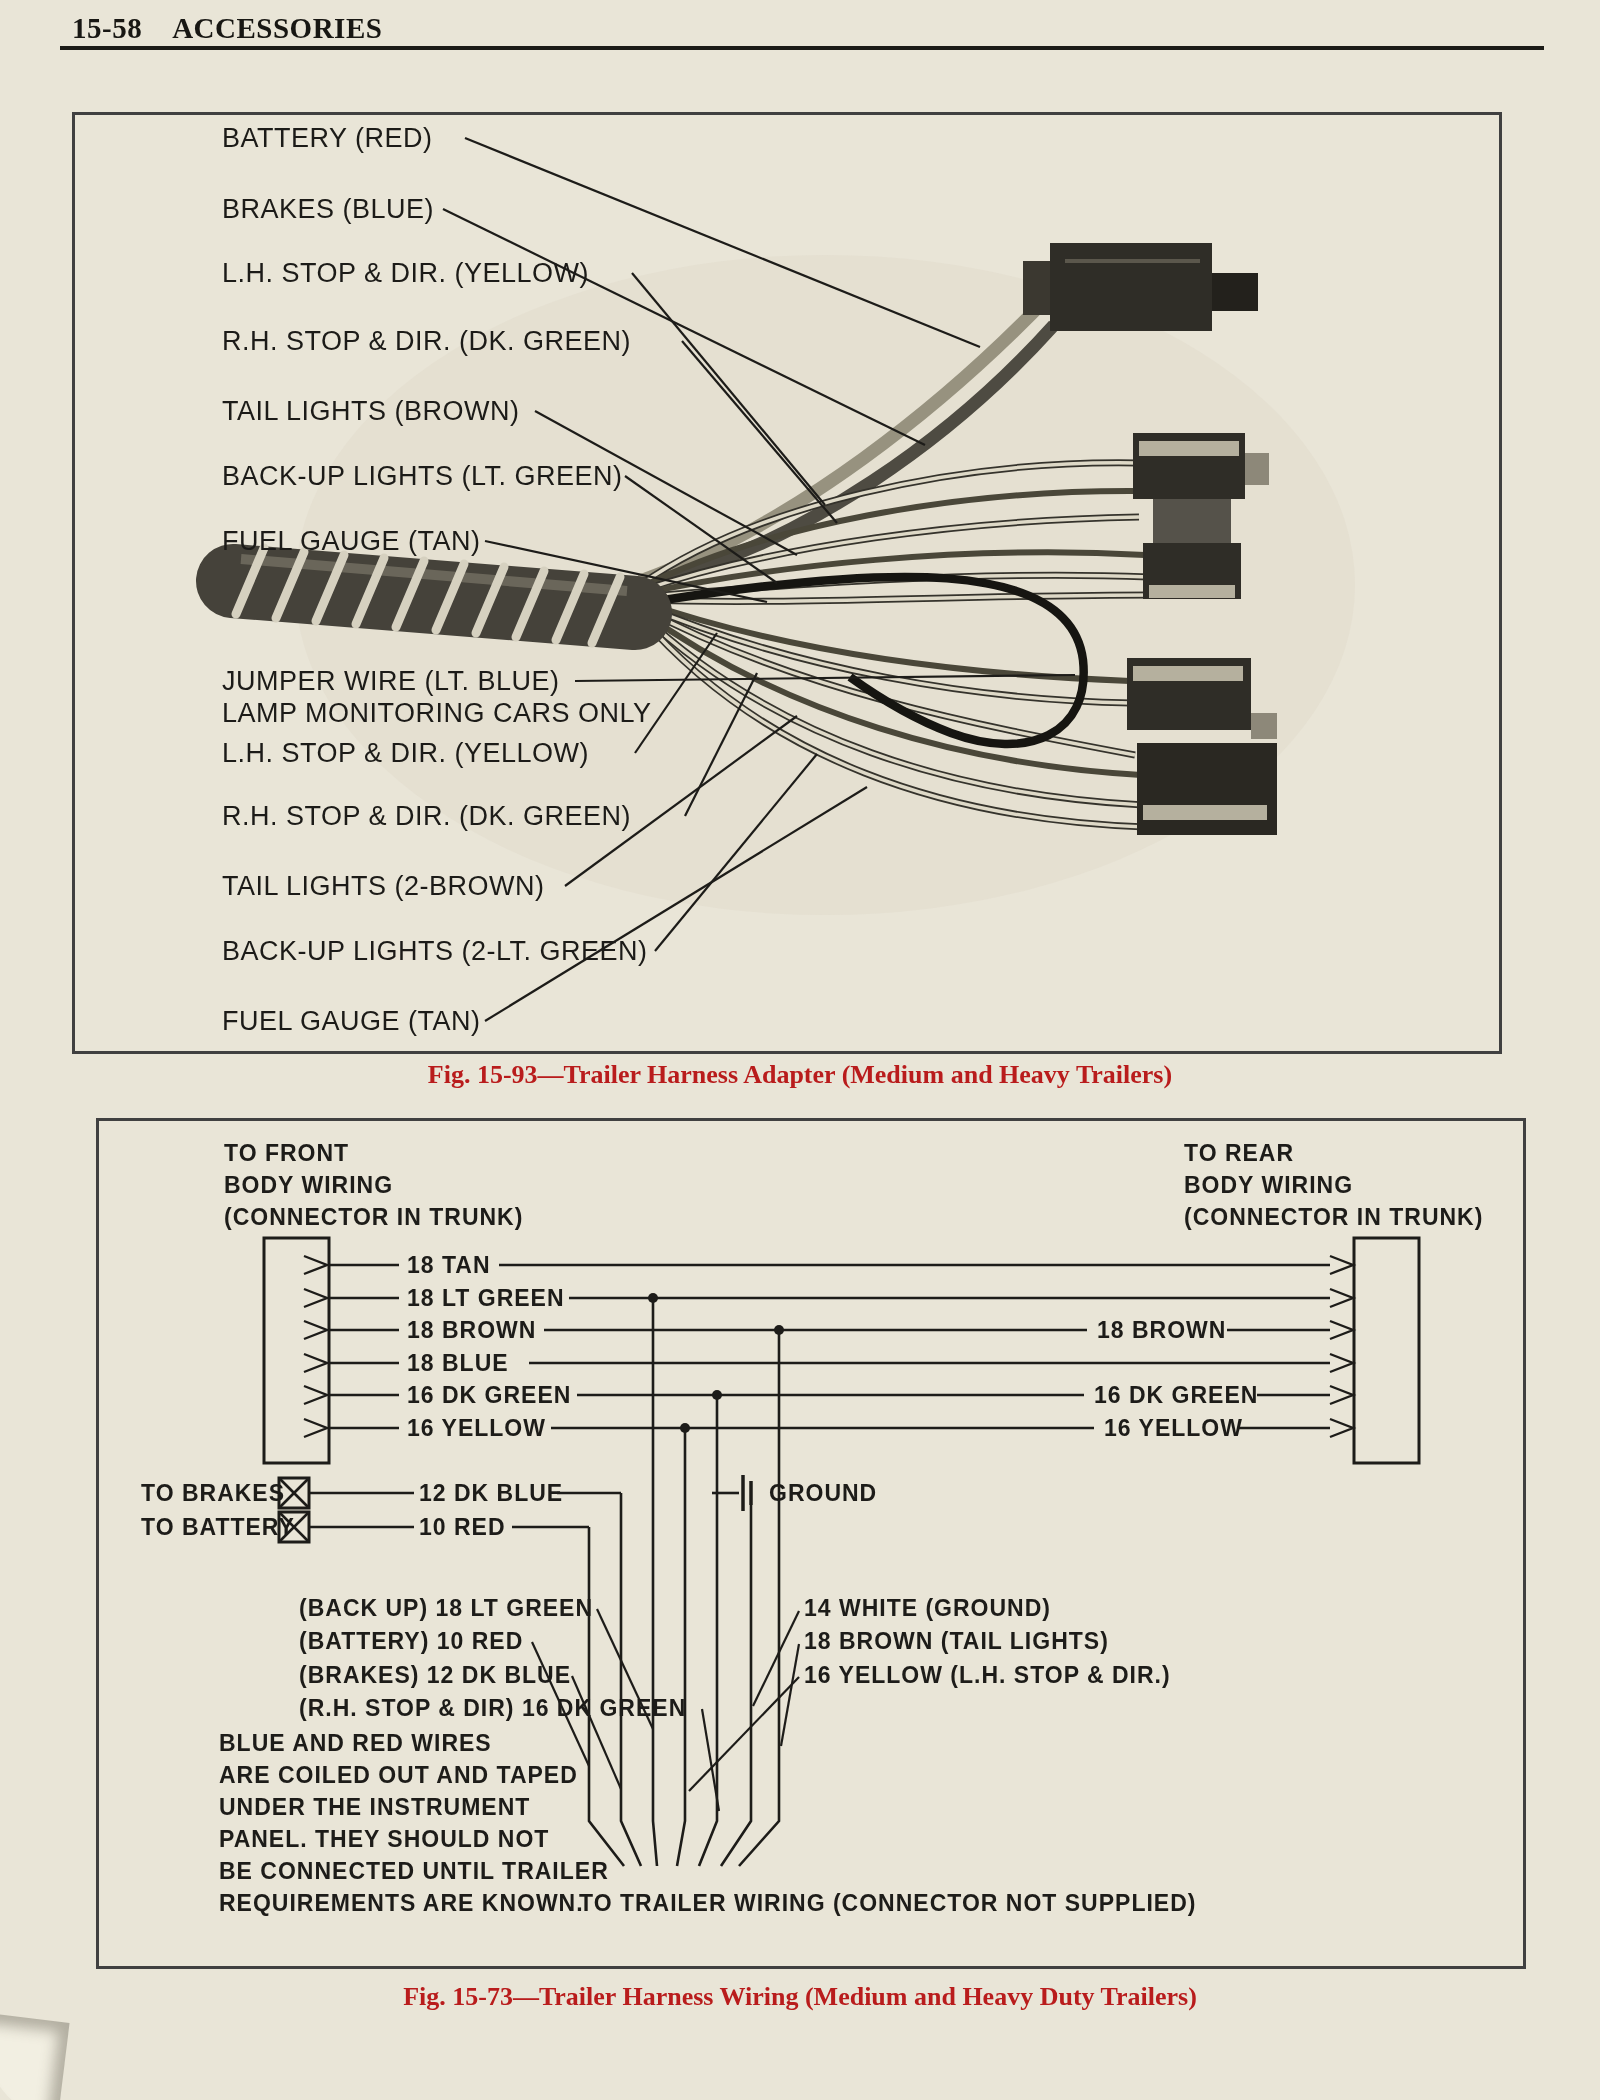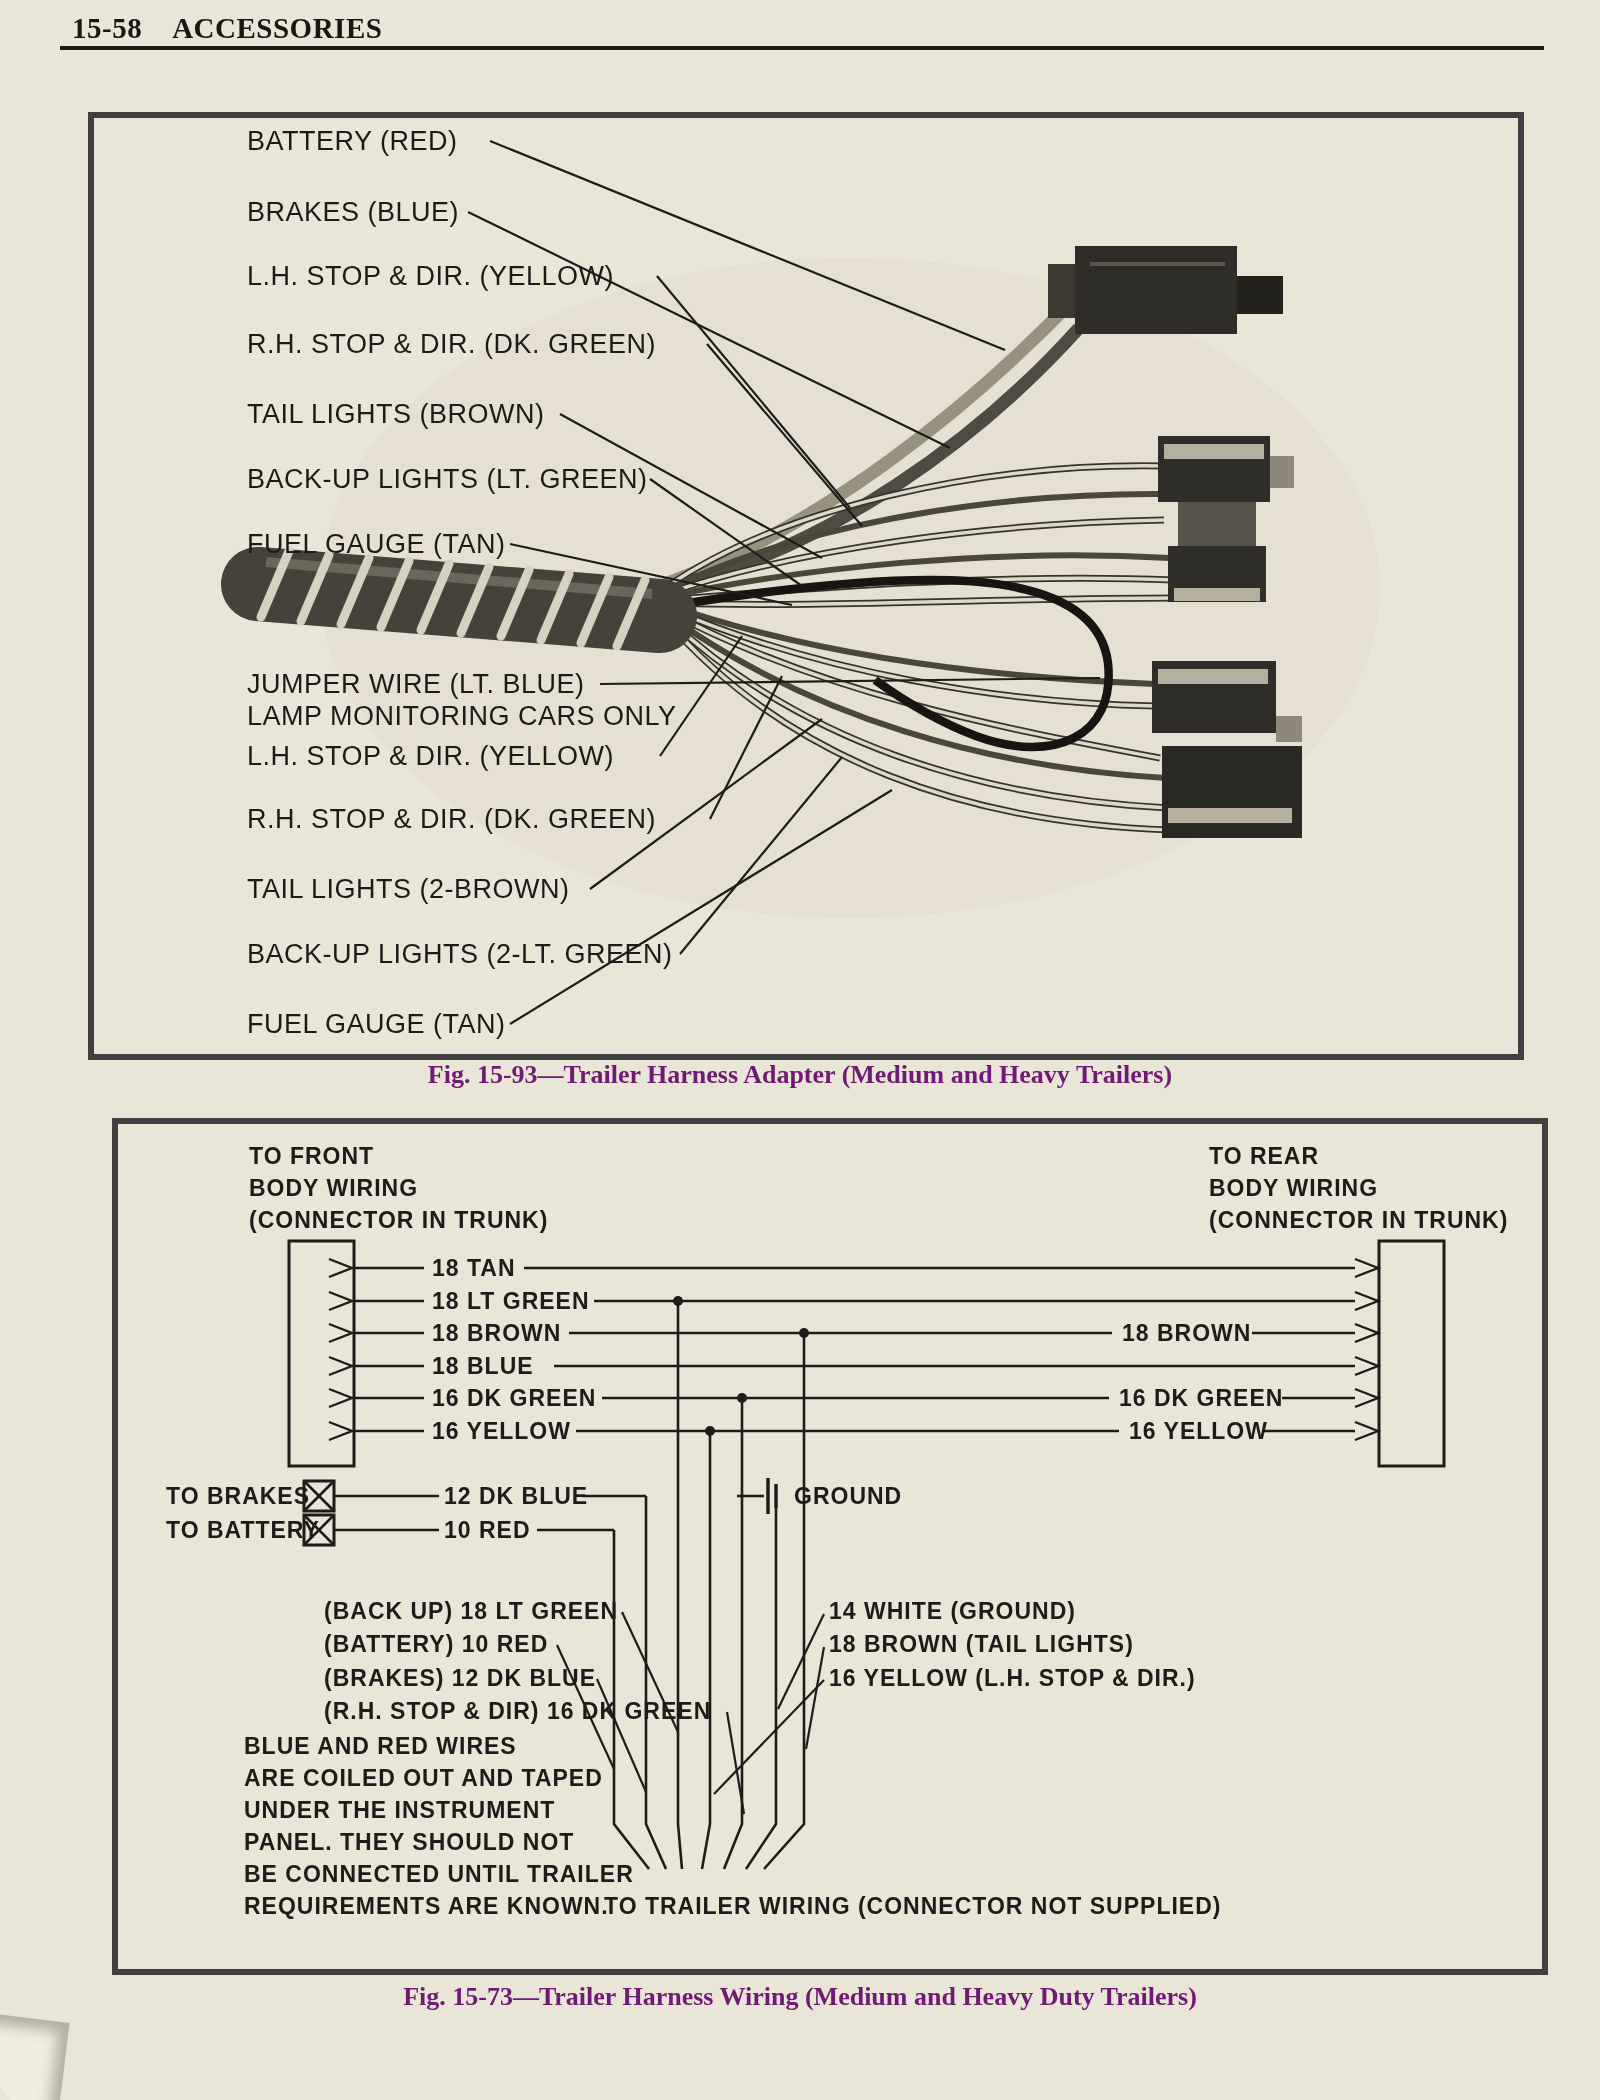--- a/index.html
+++ b/index.html
@@ -1,24 +1,24 @@
 <!DOCTYPE html>
 <html><head>
 <meta charset="utf-8">
 <style>
   html,body{margin:0;padding:0;}
   body{background:#e9e5d7;font-family:"Liberation Sans",sans-serif;}
   .page{position:relative;width:1600px;height:2100px;background:#e9e5d7;overflow:hidden;}
   .hdr{position:absolute;top:12px;left:72px;font:700 29px "Liberation Serif",serif;color:#181713;letter-spacing:.5px;}
   .hdr .num{margin-right:30px;}
   .rule{position:absolute;top:46px;left:60px;width:1484px;height:4px;background:#1c1b17;}
-  .figbox{position:absolute;left:88px;border:6px solid #404040;text-align:right;}
+  .figbox{position:absolute;left:72px;border:3px solid #404040;}
   #fig1{top:112px;width:1424px;height:936px;}
   #fig2{top:1118px;width:1424px;height:845px;margin-left:24px;}
-  .cap{position:absolute;left:0;width:1600px;text-align:center;font:700 26px "Liberation Serif",serif;color:#701a75;}
+  .cap{position:absolute;left:0;width:1600px;text-align:center;font:700 26px "Liberation Serif",serif;color:#b91c1c;}
   #cap1{top:1060px;}
   #cap2{top:1982px;}
   .f1t{font:400 27px "Liberation Sans",sans-serif;fill:#1c1b18;letter-spacing:.5px;}
   .f2t{font:600 23px "Liberation Sans",sans-serif;fill:#1d1c19;letter-spacing:1px;}
   .wire{stroke:#1d1c19;stroke-width:2.6;fill:none;}
   .lead{stroke:#1d1c19;stroke-width:2.2;fill:none;}
   .box{stroke:#1d1c19;stroke-width:3;fill:none;}
   .chev{stroke:#1d1c19;stroke-width:2.4;fill:none;}
   .dot{fill:#1d1c19;}
   .page-curl{position:absolute;left:-14px;bottom:-14px;width:78px;height:96px;background:#f2efe2;border-radius:0 0 0 70px;box-shadow:inset -10px 10px 14px rgba(60,55,40,.35);transform:rotate(7deg);}

